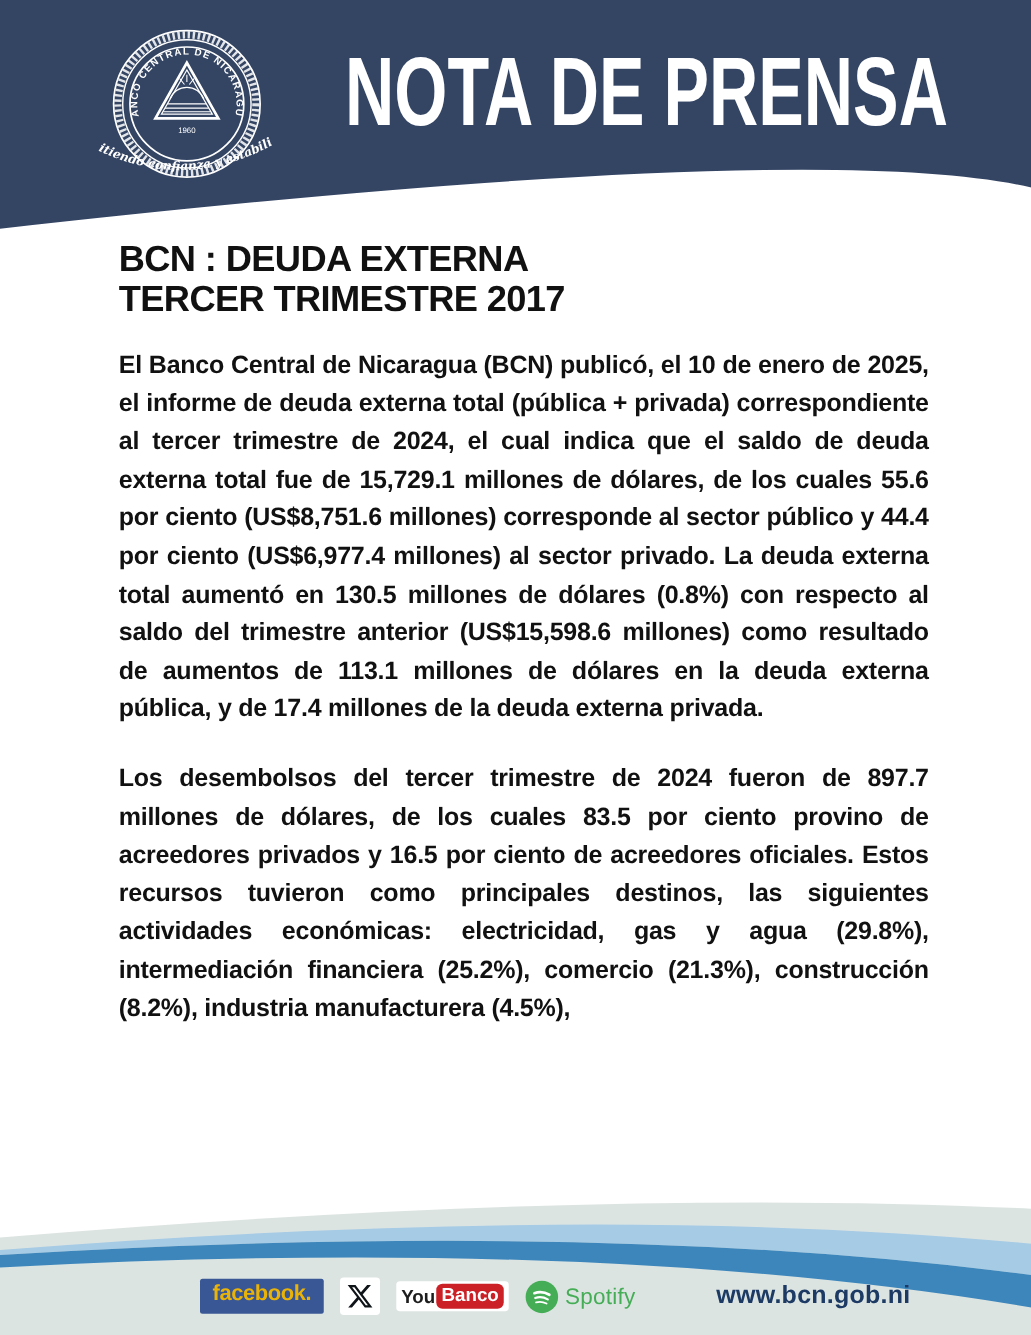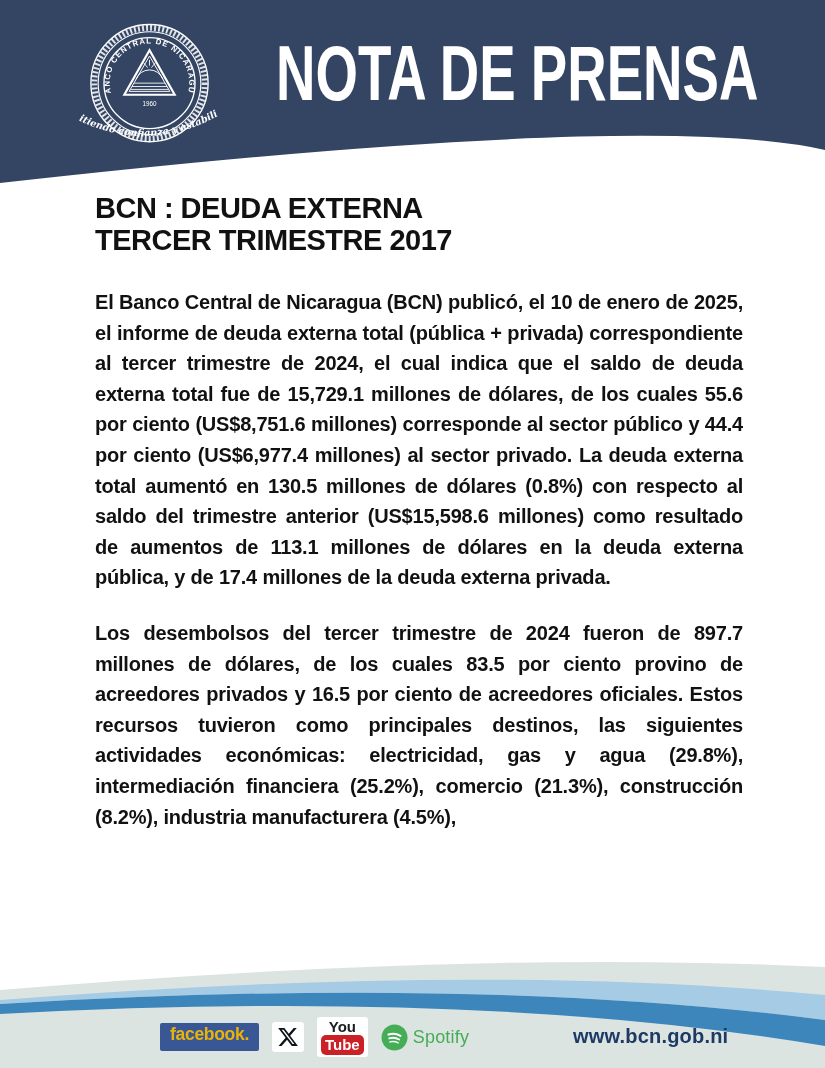--- a/index.html
+++ b/index.html
@@ -11,36 +11,36 @@
   .header-svg{position:absolute;left:0;top:0;width:825px;height:190px;display:block;}
   .logo-svg{position:absolute;left:72px;top:8px;width:155px;height:158px;}
   .brand-title{
     position:absolute;left:276px;top:34px;width:660px;
     font-size:78px;line-height:1;font-weight:bold;color:#ffffff;
     letter-spacing:0px;white-space:nowrap;
     transform:scaleX(0.70);transform-origin:0 0;
   }
   
   .content{position:absolute;left:95px;top:192px;width:648px;color:#111111;}
-  .doc-title{font-size:29px;line-height:32px;font-weight:bold;letter-spacing:-0.5px;margin:0 0 31px 0;}
+  .doc-title{font-size:29px;line-height:32px;font-weight:bold;letter-spacing:-0.5px;margin:0 0 21px 0;}
   .para{
     font-size:20px;line-height:30.6px;font-weight:bold;letter-spacing:-0.2px;
     text-align:justify;text-align-last:left;margin:0 0 25px 0;
   }
   
   .footer-svg{position:absolute;left:0;top:960px;width:825px;height:108px;display:block;}
   .social-row{position:absolute;left:160px;top:1022px;height:30px;display:flex;align-items:center;gap:13px;}
   .fb-badge{
     background:#3a5795;color:#eab308;font-weight:bold;font-size:17.5px;
     padding:3px 10px 8px 10px;border-radius:2px;letter-spacing:-0.3px;line-height:1;
   }
   .x-badge{width:32px;height:30px;background:#ffffff;border-radius:3px;display:flex;align-items:center;justify-content:center;}
   .yt-badge{
     background:#ffffff;border-radius:3px;padding:2px 4px;display:flex;align-items:center;gap:1px;
-    font-weight:bold;font-size:15px;line-height:1;flex-direction:column;
+    font-weight:bold;font-size:15px;line-height:1;
   }
   .yt-you{color:#1d1d1d;}
   .yt-tube{background:#cc2027;color:#ffffff;border-radius:5px;padding:2px 4px 3px 4px;}
   .sp-badge{display:flex;align-items:center;gap:5px;}
   .sp-label{color:#45ad56;font-weight:normal;font-size:18px;letter-spacing:0.2px;}
   .site-url{
     position:absolute;left:573px;top:1025px;font-size:20px;font-weight:600;
     color:#1c3a63;letter-spacing:0.2px;
   }
 </style>
@@ -101,21 +101,21 @@
 
   <div class="social-row">
     <span class="fb-badge">facebook.</span>
     <span class="x-badge">
       <svg width="22" height="22" viewBox="0 0 24 24" aria-hidden="true">
         <path fill="#0f1419" d="M18.244 2.25h3.308l-7.227 8.26 8.502 11.24H16.17l-5.214-6.817L4.99 21.75H1.68l7.73-8.835L1.254 2.25H8.08l4.713 6.231zm-1.161 17.52h1.833L7.084 4.126H5.117z"></path>
       </svg>
     </span>
     <span class="yt-badge">
       <span class="yt-you">You</span>
-      <span class="yt-tube">Tube</span>
+      <span class="yt-tube">Banco</span>
     </span>
     <span class="sp-badge">
       <svg width="27" height="27" viewBox="0 0 27 27" aria-hidden="true">
         <circle cx="13.5" cy="13.5" r="13" fill="#45ad56"></circle>
         <g stroke="#ffffff" fill="none" stroke-linecap="round">
           <path d="M7.5,10.6 q6,-2.2 12,1.2" stroke-width="2.1"></path>
           <path d="M8.2,14.4 q5,-1.7 10,1.1" stroke-width="1.8"></path>
           <path d="M8.9,17.9 q4.2,-1.2 8.3,0.9" stroke-width="1.5"></path>
         </g>
       </svg>

